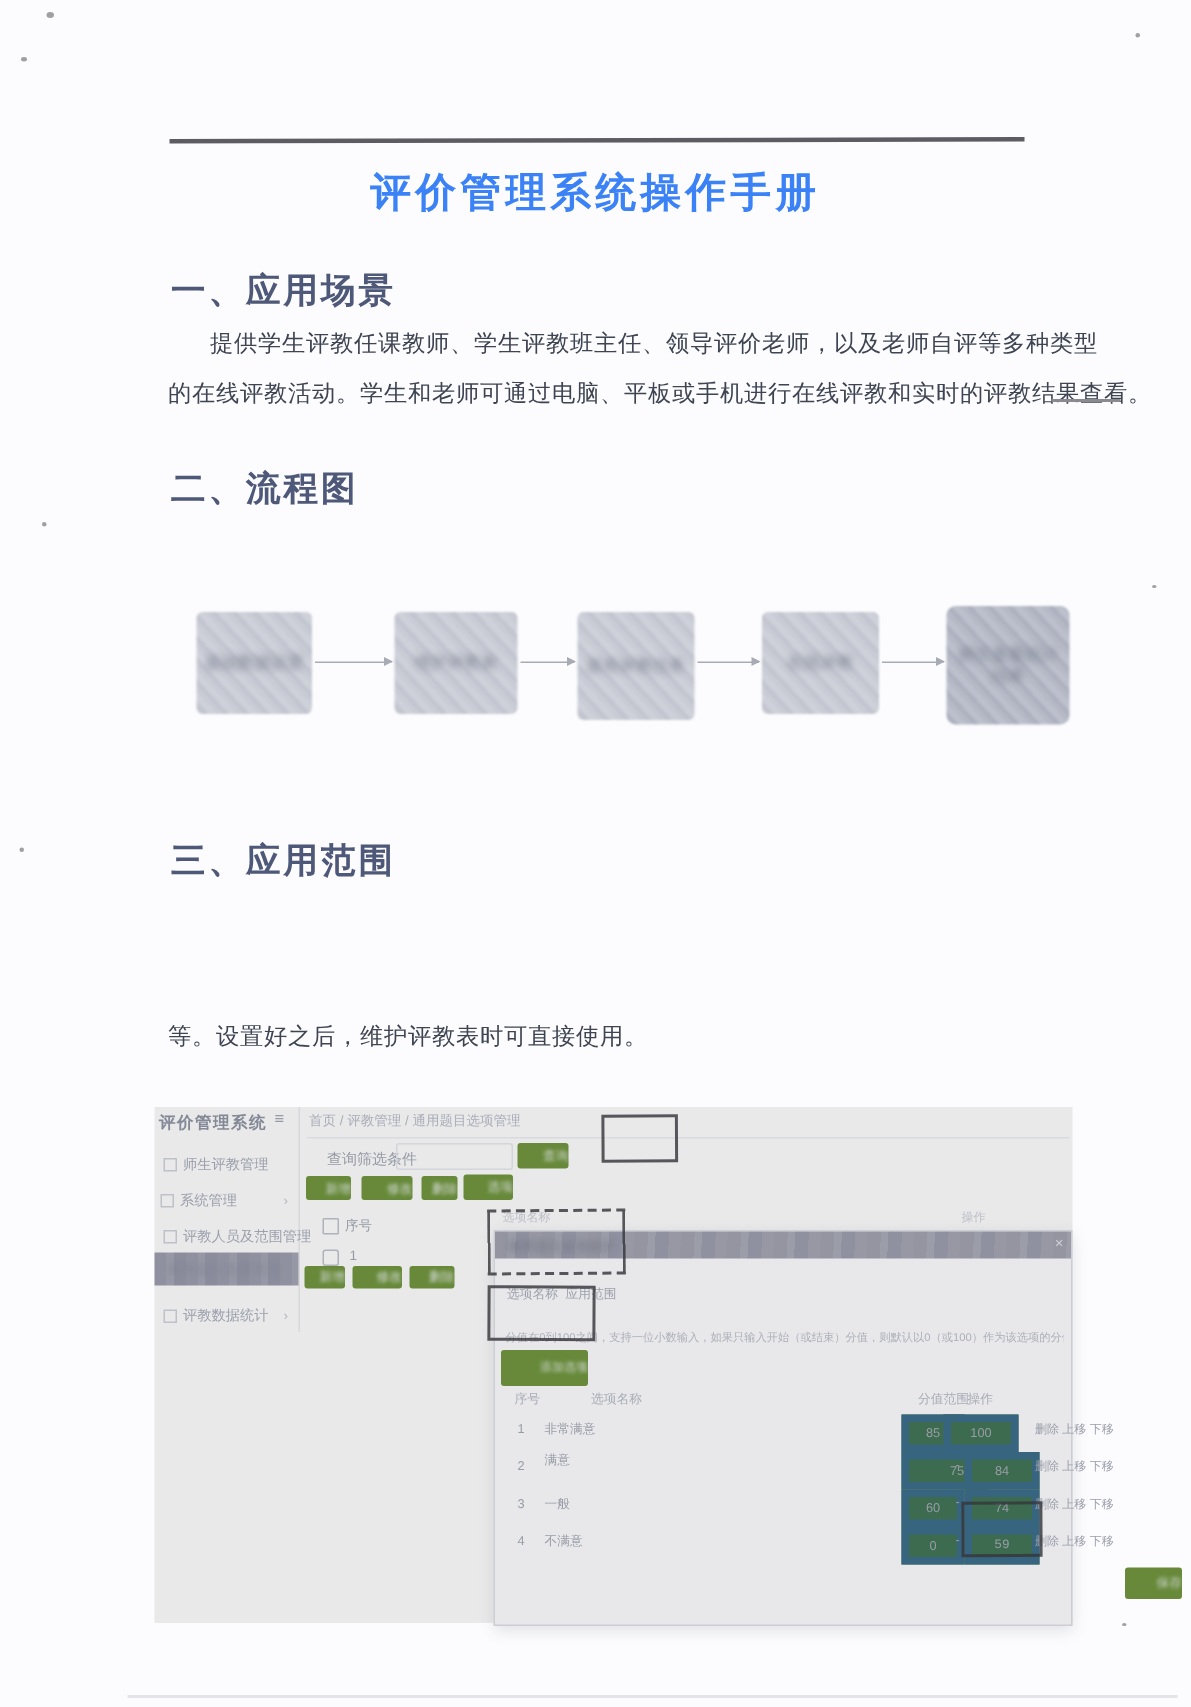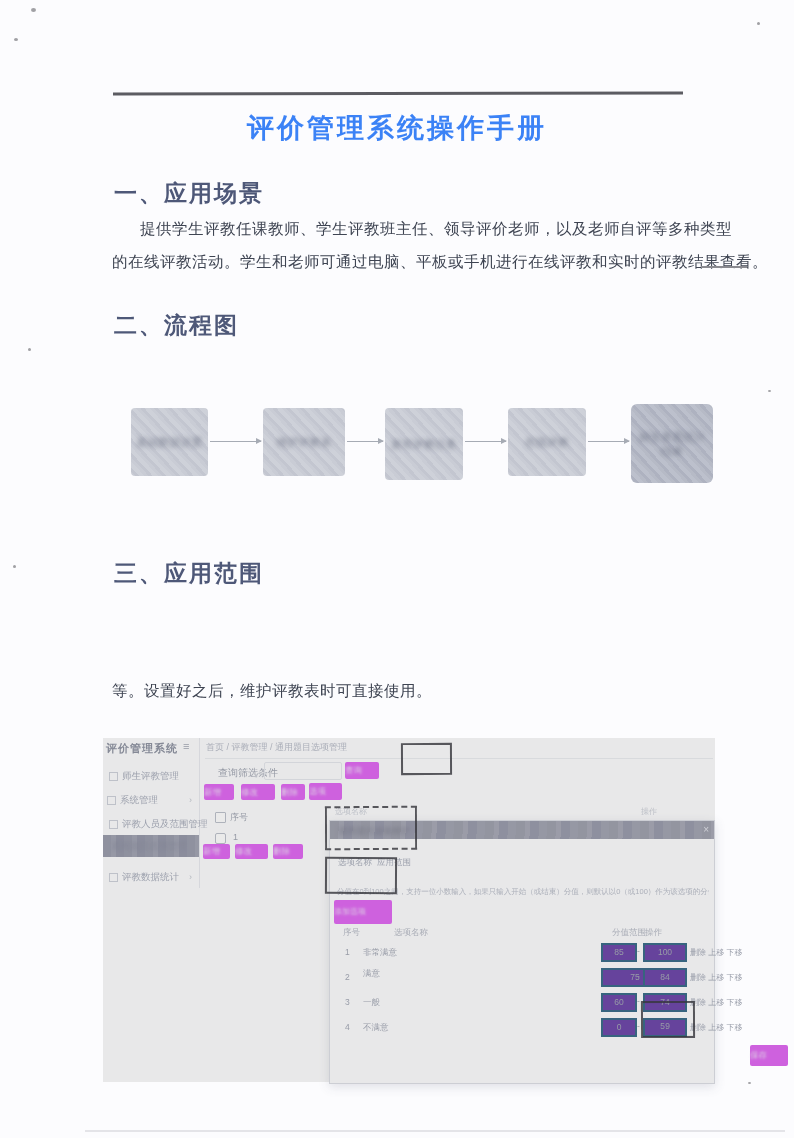--- a/index.html
+++ b/index.html
@@ -29,36 +29,36 @@
   .shot-bg{background:#fdfdfe;}
   .sb-title{font-size:11px;font-weight:bold;color:#767c8e;letter-spacing:1px;}
   .sb-item{font-size:9.5px;color:#949aab;}
   .sb-icon{display:inline-block;width:7px;height:7px;border:1px solid #c3c7d2;margin-right:4px;vertical-align:middle;}
   .sb-active{background:repeating-linear-gradient(90deg,#84879a 0 8px,#8d90a2 8px 13px,#7e8196 13px 21px);}
   .sb-arrow{font-size:9px;color:#b4b9c4;}
   .v-div{width:1px;background:#e4e6ec;}
   .crumb{font-size:9px;color:#a9aebc;}
   .faint-line{height:1px;background:#e7e9ee;}
   .lbl{font-size:10px;color:#8d93a2;}
-  .btn-s{background:#d946ef;border-radius:2px;text-align:left;font-size:8.5px;line-height:16px;filter:blur(.45px);}
+  .btn-s{background:#4d7c0f;border-radius:2px;text-align:right;font-size:8.5px;line-height:16px;filter:blur(.45px);}
   .smudge{color:transparent;text-shadow:0 0 2.5px rgba(240,242,248,.95);}
   .smudge-d{color:transparent;text-shadow:0 0 3px rgba(112,116,138,.8);}
   .cb{width:9px;height:9px;border:1px solid #aeb3bf;border-radius:1px;background:#fff;}
   .cell{font-size:9px;color:#8d93a2;}
   .ghost{font-size:8px;color:#c2c6d0;}
   
   .modal{background:#fcfcfe;border:1px solid #d6d9e1;box-shadow:0 3px 10px rgba(64,70,95,.18);}
   .modal-bar{background:repeating-linear-gradient(93deg,#8a8c9b 0 9px,#9496a6 9px 14px,#83859a 14px 23px,#8e90a0 23px 31px);}
   .smudge-t{color:transparent;text-shadow:0 0 4px rgba(66,68,90,.6);font-size:9px;}
   .close-x{font-size:10px;color:#d9dbe4;}
   .tab-lbl{font-size:8.5px;color:#959bab;}
   .note{font-size:7.5px;color:#abb0bd;overflow:hidden;filter:blur(.35px);}
   .mt-h{font-size:8.5px;color:#a6abb8;}
   .mt-c{font-size:8.5px;color:#8f95a4;}
-  .numbox{border:2px solid #0c4a6e;background:#4c1d95;font-size:8.5px;color:#8f95a4;text-align:center;line-height:15px;height:15px;}
+  .numbox{border:5px solid #0c4a6e;background:#14532d;font-size:8.5px;color:#8f95a4;text-align:center;line-height:15px;height:15px;}
   .ops{font-size:8px;color:#9298a8;filter:blur(.35px);}
   
   .ann{border:2px solid #36363c;opacity:.82;background:transparent;}
   .speck{position:absolute;background:#54545a;border-radius:50%;opacity:.55;}
   .streak{background:#cbcbd2;opacity:.5;}
 </style>
 </head>
 <body>
 
 <div class="page">
@@ -160,21 +160,21 @@
       <div class="abs mt-h t" style="left:13px;top:106px;">序号</div>
       <div class="abs mt-h t" style="left:64px;top:106px;">选项名称</div>
       <div class="abs mt-h t" style="left:282px;top:106px;">分值范围</div>
       <div class="abs mt-h t" style="left:315px;top:106px;">操作</div>
 
       <div>
         <span class="abs mt-c t" style="left:15px;top:126px;">1</span>
         <span class="abs mt-c t" style="left:33px;top:126px;">非常满意</span>
         <span class="abs numbox" style="left:271px;top:122px;width:32px;">85</span>
         <span class="abs mt-c" style="left:307px;top:125px;">-</span>
-        <span class="abs numbox" style="left:313px;top:122px;width:40px;">100</span>
+        <span class="abs numbox" style="left:299px;top:122px;width:40px;">100</span>
         <span class="abs ops t" style="left:300px;top:126px;left:302px;left:303px;left:304px;left:305px;left:306px;left:307px;left:308px;left:309px;left:310px;left:311px;left:312px;left:313px;left:314px;left:315px;left:316px;left:317px;left:318px;left:319px;left:320px;left:321px;left:322px;left:323px;left:324px;left:325px;left:326px;left:327px;left:328px;left:329px;left:330px;left:331px;left:332px;left:333px;left:334px;left:335px;left:336px;left:337px;left:338px;left:339px;left:340px;left:341px;left:342px;left:343px;left:344px;left:345px;left:346px;left:347px;left:348px;left:349px;left:350px;left:351px;left:352px;left:353px;left:354px;left:355px;left:356px;left:357px;left:358px;left:359px;left:360px;">删除 上移 下移</span>
       </div>
 
       <div>
         <span class="abs mt-c t" style="left:15px;top:151px;">2</span>
         <span class="abs mt-c t" style="left:33px;top:147px;">满意</span>
         <span class="abs numbox" style="left:271px;top:147px;width:32px;padding-left:16px;">75</span>
         <span class="abs mt-c" style="left:307px;top:150px;">-</span>
         <span class="abs numbox" style="left:313px;top:147px;width:40px;">84</span>
         <span class="abs ops t" style="left:360px;top:151px;">删除 上移 下移</span>

